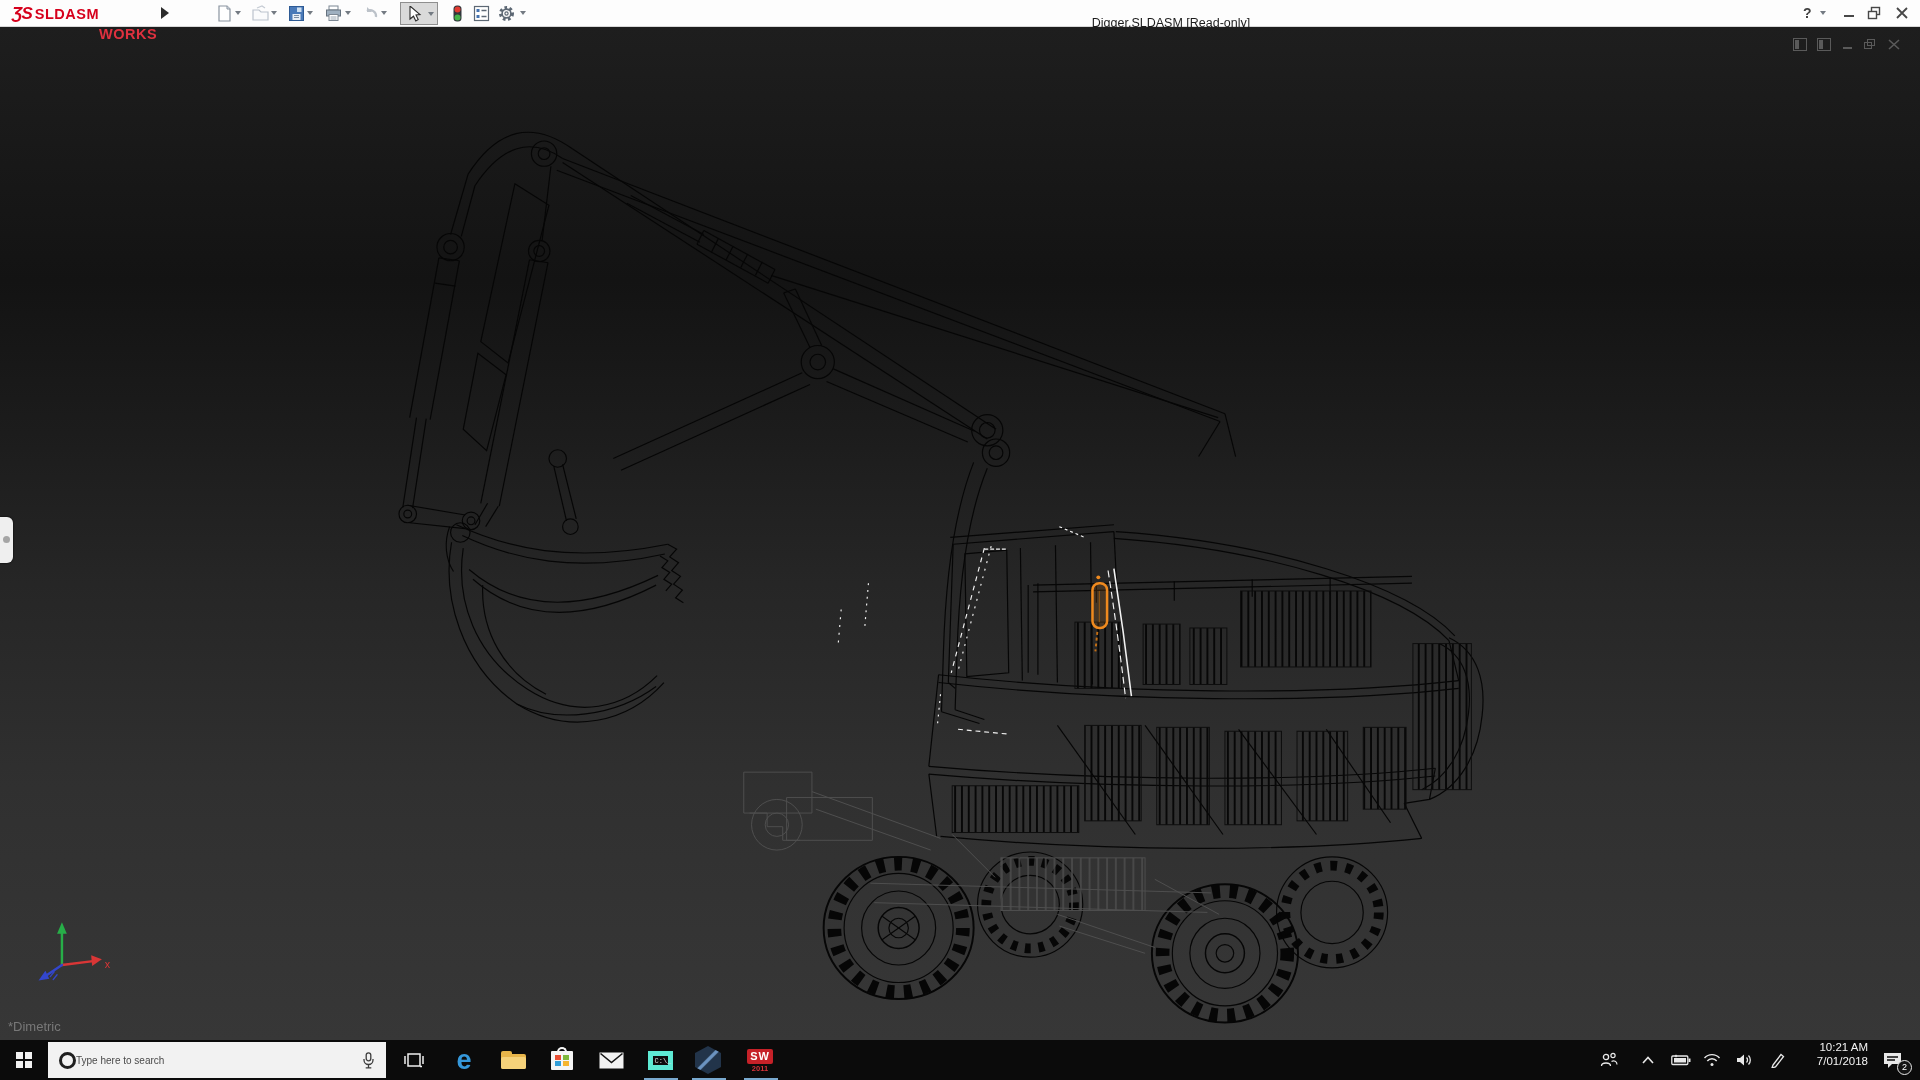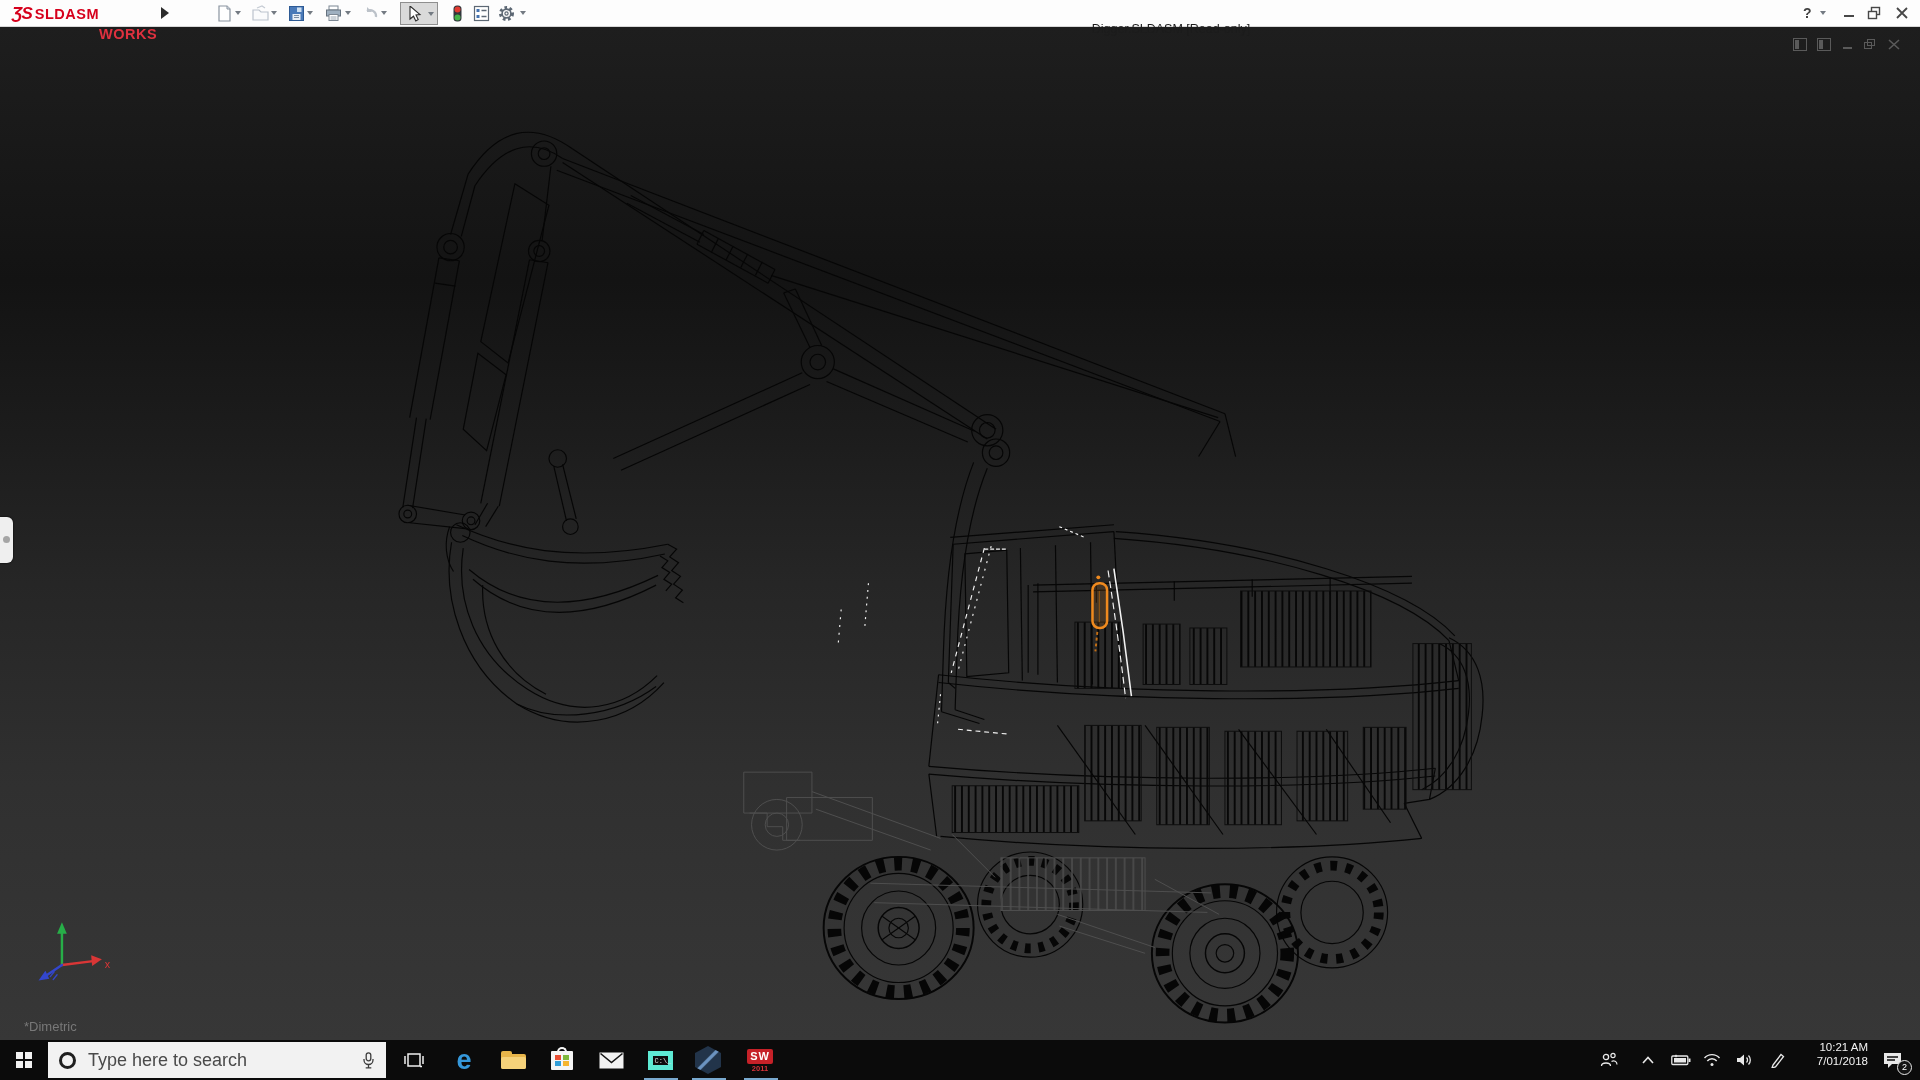--- a/index.html
+++ b/index.html
@@ -16,37 +16,37 @@
   #logo .works { font-weight:bold; font-size:14.5px; letter-spacing:.5px; color:#e0313f;margin-top:40px; }
   #logo-flyout { position:absolute; left:161px; top:7px; width:0; height:0;
                  border-top:6px solid transparent; border-bottom:6px solid transparent;
                  border-left:8px solid #2b2b2b; }
   .tb-icon { position:absolute; top:5px; width:17px; height:17px; }
   .caret { position:absolute; top:11px; width:0; height:0;
            border-left:3.5px solid transparent; border-right:3.5px solid transparent;
            border-top:4px solid #737a82; }
   .selbox { position:absolute; left:400px; top:2px; width:38px; height:23px;
             background:#dadada; border:1px solid #8f8f8f; }
-  #win-title { position:absolute; left:1171px; top:22px; transform:translateX(-50%);
+  #win-title { position:absolute; left:1171px; top:16px; transform:translateX(-50%);
                font-size:12.5px; color:#1c1c1c; white-space:nowrap; }
   #help-q { position:absolute; left:1803px; top:5px; font-size:14px; font-weight:bold; color:#3f3f3f; }
   .winbtn { position:absolute; top:4px; width:18px; height:18px; }
 
   
   #viewport { position:absolute; top:27px; left:0; width:1920px; height:1013px;
               background:linear-gradient(180deg,#1e1e1e 0%,#131313 25%,#1c1c1c 40%,
                           #262626 55%,#303030 75%,#373737 100%); overflow:hidden; }
   #model-svg { position:absolute; top:0; left:0; }
 
   #flyout-tab { position:absolute; left:0; top:490px; width:13px; height:46px;
                 background:#efefef; border-radius:0 6px 6px 0; box-shadow:0 0 2px #000; }
   #flyout-tab .dot { position:absolute; left:3px; top:19px; width:7px; height:7px;
                      border-radius:50%; background:#a5a5a5; }
 
-  #orientation-label { position:absolute; left:24px; top:992px; font-size:13px; color:#787878;text-align:right; }
+  #orientation-label { position:absolute; left:8px; top:992px; font-size:13px; color:#787878;text-align:right; }
 
   
   .vwc { position:absolute; top:11px; width:14px; height:13px; }
   .panel-ico { border:1px solid #5a5a5a; }
   .panel-ico span { position:absolute; left:1px; top:1px; width:4px; height:9px; background:#5a5a5a; }
   .vmin span { position:absolute; left:2px; bottom:2px; width:9px; height:2px; background:#5a5a5a; }
   .vrestore i { position:absolute; width:8px; height:7px; border:1px solid #5a5a5a; }
   .vrestore i.b { left:1px; top:4px; background:transparent; }
   .vrestore i.f { left:4px; top:1px; }
   .vclose svg { display:block; }
@@ -54,21 +54,21 @@
   
   #taskbar { position:absolute; bottom:0; left:0; width:1920px; height:40px; background:#0b0b0b; z-index:40; }
   #start { position:absolute; left:0; top:0; width:48px; height:40px; }
   #start .grid { position:absolute; left:16px; top:12px; width:16px; height:16px;
                  display:grid; grid-template-columns:7px 7px; grid-template-rows:7px 7px; gap:1.5px; }
   #start .grid i { background:#f2f2f2; }
   #searchbox { position:absolute; left:48px; top:2px; width:338px; height:36px; background:#f2f2f2;
                display:flex; align-items:center; }
   #searchbox .cortana { width:17px; height:17px; border:3px solid #1f1f1f; border-radius:50%;
                         margin-left:11px; }
-  #searchbox .stext { margin-left:12px; font-size:18px; color:#4a4a4a; flex:1; }
+  #searchbox .stext { font-size:10px; color:#4a4a4a; flex:1; }
   #searchbox .mic { margin-right:10px; }
   .tb-app { position:absolute; top:0; width:46px; height:40px; display:flex;
             align-items:center; justify-content:center; }
   .underline { position:absolute; bottom:0; height:2px; width:34px; background:#79a9cf; }
 
   .edge-e { color:#3598db; font-size:27px; font-weight:bold; line-height:27px; }
   .folder { position:relative; width:25px; height:18px; }
   .folder .back { position:absolute; inset:0; top:3px; background:#e8b54a; border-radius:2px; }
   .folder .tab  { position:absolute; left:0; top:0; width:11px; height:5px; background:#e8b54a; border-radius:2px 2px 0 0; }
   .folder .front{ position:absolute; left:0; top:6px; right:0; bottom:0; background:#f6d27a; border-radius:2px; }

